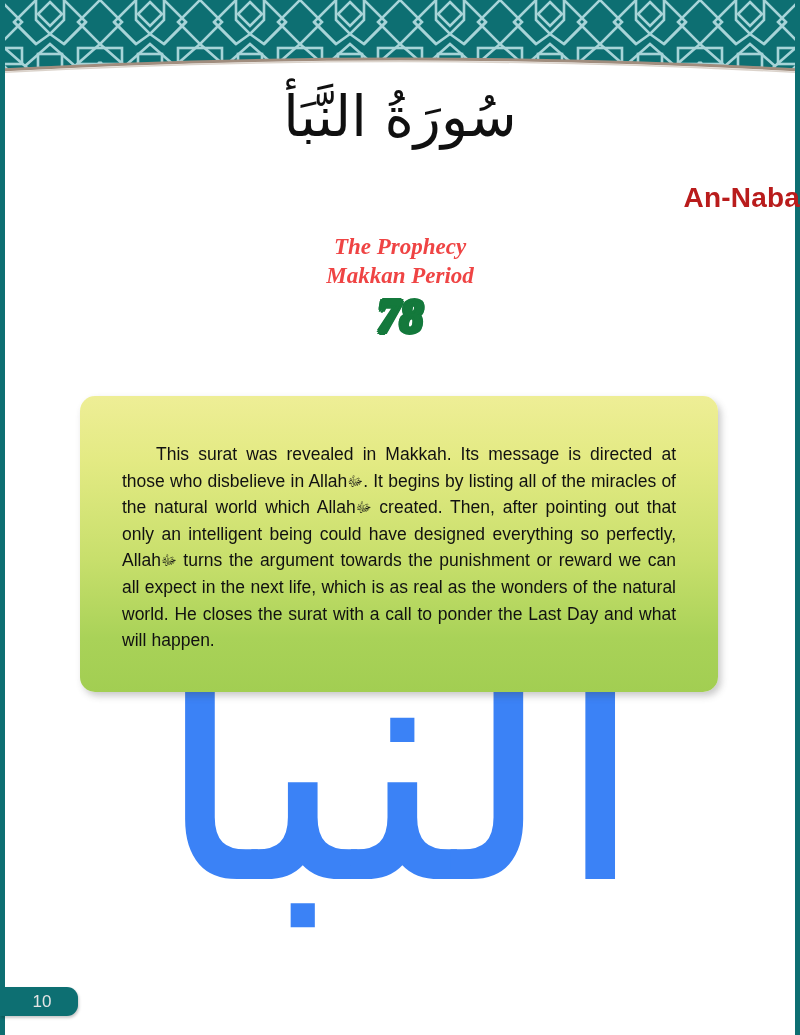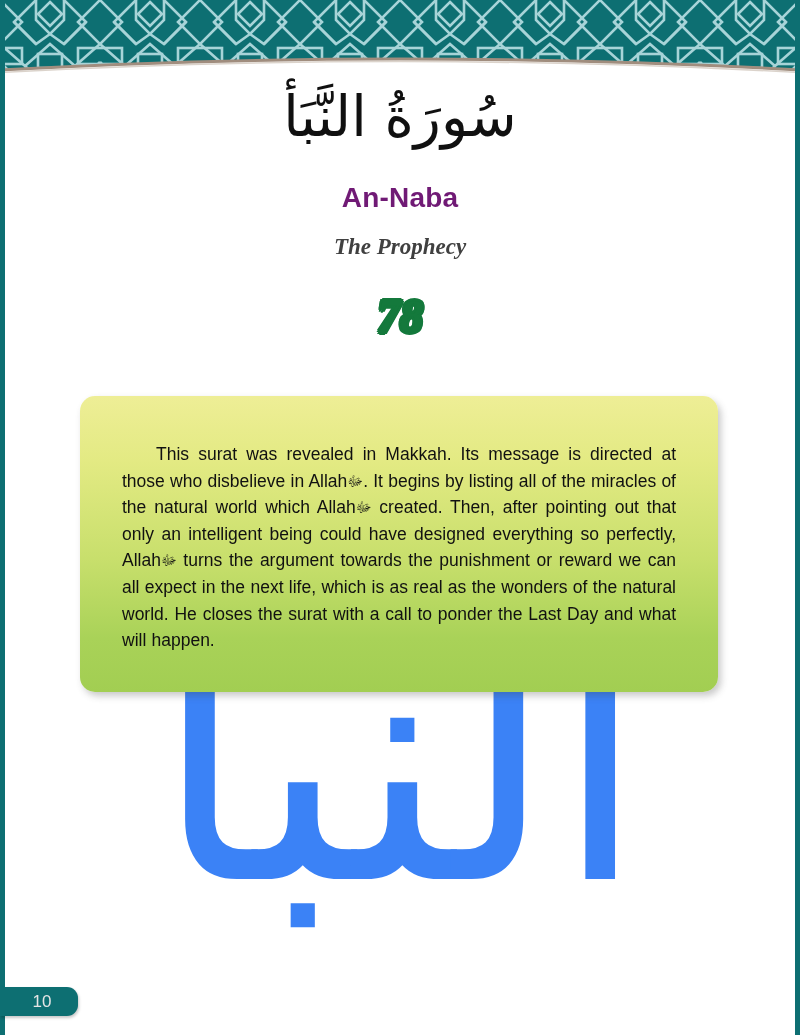--- a/index.html
+++ b/index.html
@@ -50,39 +50,39 @@
     line-height: 1.25;
     color: #101010;
     direction: rtl;
     font-weight: 400;
   }
   .latin-title {
     position: absolute;
     left: 0;
     top: 182px;
     width: 800px;
-    text-align: center;
+    text-align: right;
     font-family: "Liberation Sans", sans-serif;
     font-weight: bold;
     font-size: 28px;
     letter-spacing: 0.2px;
-    color: #701a75;
+    color: #b91c1c;
   }
   .subtitle {
     position: absolute;
     left: 0;
     top: 232px;
     width: 800px;
     text-align: center;
     font-family: "Liberation Serif", serif;
     font-weight: bold;
     font-style: italic;
     font-size: 23px;
     line-height: 1.28;
-    color: #404040;
+    color: #ef4444;
   }
   .surah-number {
     position: absolute;
     left: 0;
     top: 294px;
     width: 800px;
     text-align: center;
     font-family: "Liberation Serif", serif;
     font-style: italic;
     font-weight: bold;
@@ -216,20 +216,21 @@
 
   <div class="frame-left"></div>
   <div class="frame-right"></div>
 
   <div class="watermark">النبأ</div>
 
   <div class="arabic-title">سُورَةُ النَّبَأ</div>
   <div class="latin-title">An-Naba</div>
   <div class="subtitle">
     <div>The Prophecy</div>
+    <div>Makkan Period</div>
   </div>
   <div class="surah-number">78</div>
 
   <div class="summary-box">
     <p class="summary-text"><span>This surat was revealed in Makkah. Its message is directed at those who disbelieve in Allah</span><span class="honorific">ﷻ</span><span>. It begins by listing all of the miracles of the natural world which Allah</span><span class="honorific">ﷻ</span><span> created. Then, after pointing out that only an intelligent being could have designed everything so perfectly, Allah</span><span class="honorific">ﷻ</span><span> turns the argument towards the punishment or reward we can all expect in the next life, which is as real as the wonders of the natural world. He closes the surat with a call to ponder the Last Day and what will happen.</span></p>
   </div>
 
   <div class="page-tab">
     <span>10</span>
   </div>

